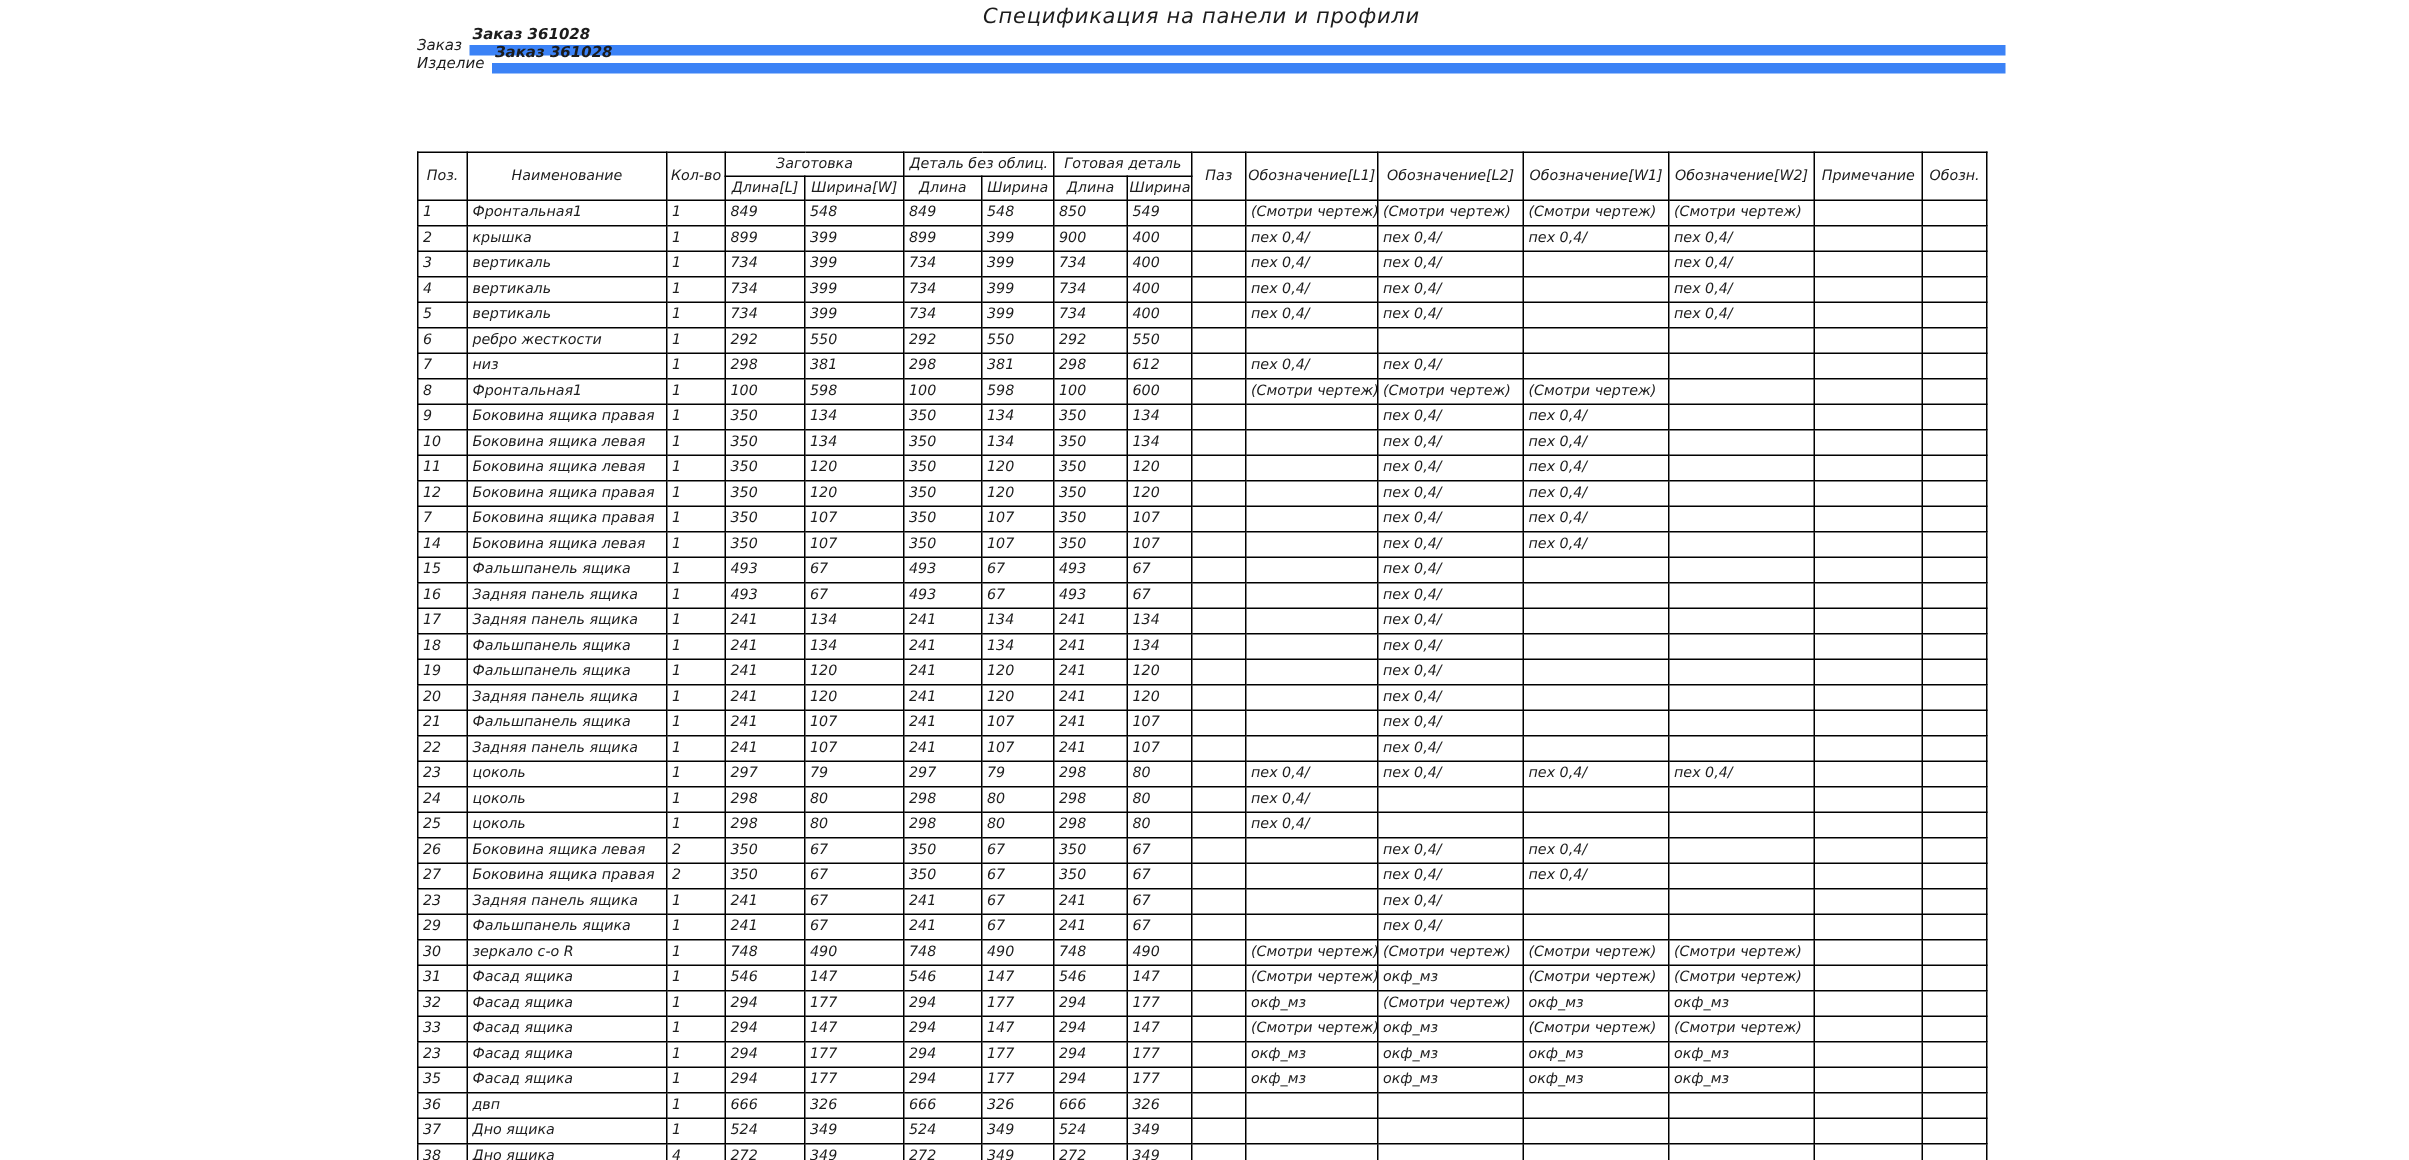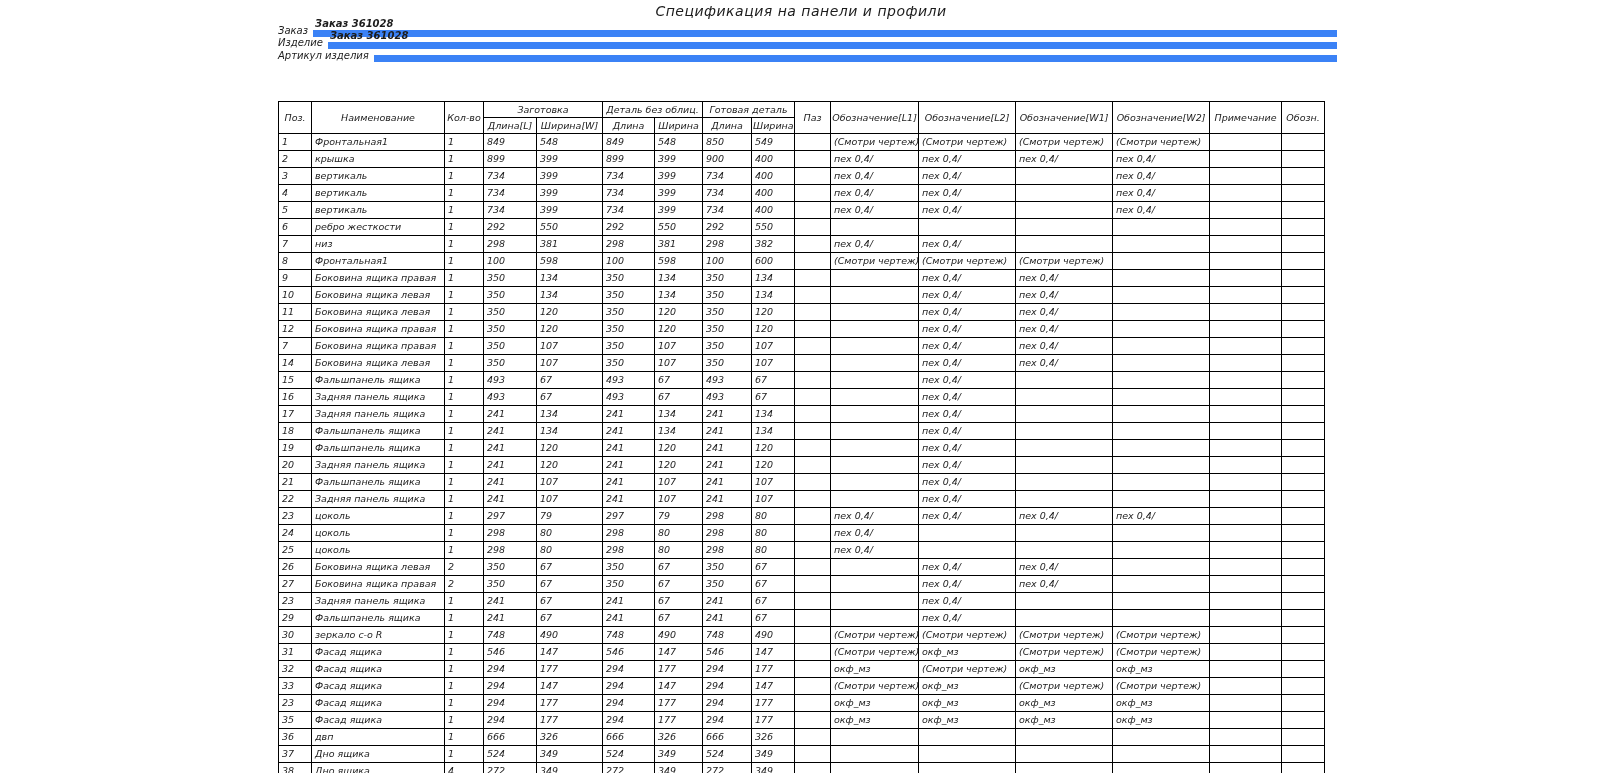--- a/index.html
+++ b/index.html
@@ -83,24 +83,20 @@
   <div class="doc-title">Спецификация на панели и профили</div>
 
   <div class="meta">
     <div class="meta-row">
       <span class="meta-label">Заказ</span>
       <span class="meta-value">Заказ 361028</span>
     </div>
     <div class="meta-row">
       <span class="meta-label">Изделие</span>
       <span class="meta-value">Заказ 361028</span>
-    </div>
-    <div class="meta-row">
-      <span class="meta-label">Артикул изделия</span>
-      <span class="meta-value"></span>
     </div>
   </div>
 
   <table class="spec">
     <colgroup>
       <col style="width:33px">
         <col style="width:133px">
         <col style="width:39px">
       <col style="width:53px">
         <col style="width:66px">
@@ -252,21 +248,21 @@
         </tr>
         <tr>
           <td>7</td>
           <td>низ</td>
           <td>1</td>
           <td>298</td>
           <td>381</td>
           <td>298</td>
           <td>381</td>
           <td>298</td>
-          <td>382</td>
+          <td>612</td>
           <td></td>
           <td>пех 0,4/</td>
           <td>пех 0,4/</td>
           <td></td>
           <td></td>
           <td></td>
           <td></td>
         </tr>
         <tr>
           <td>8</td>

